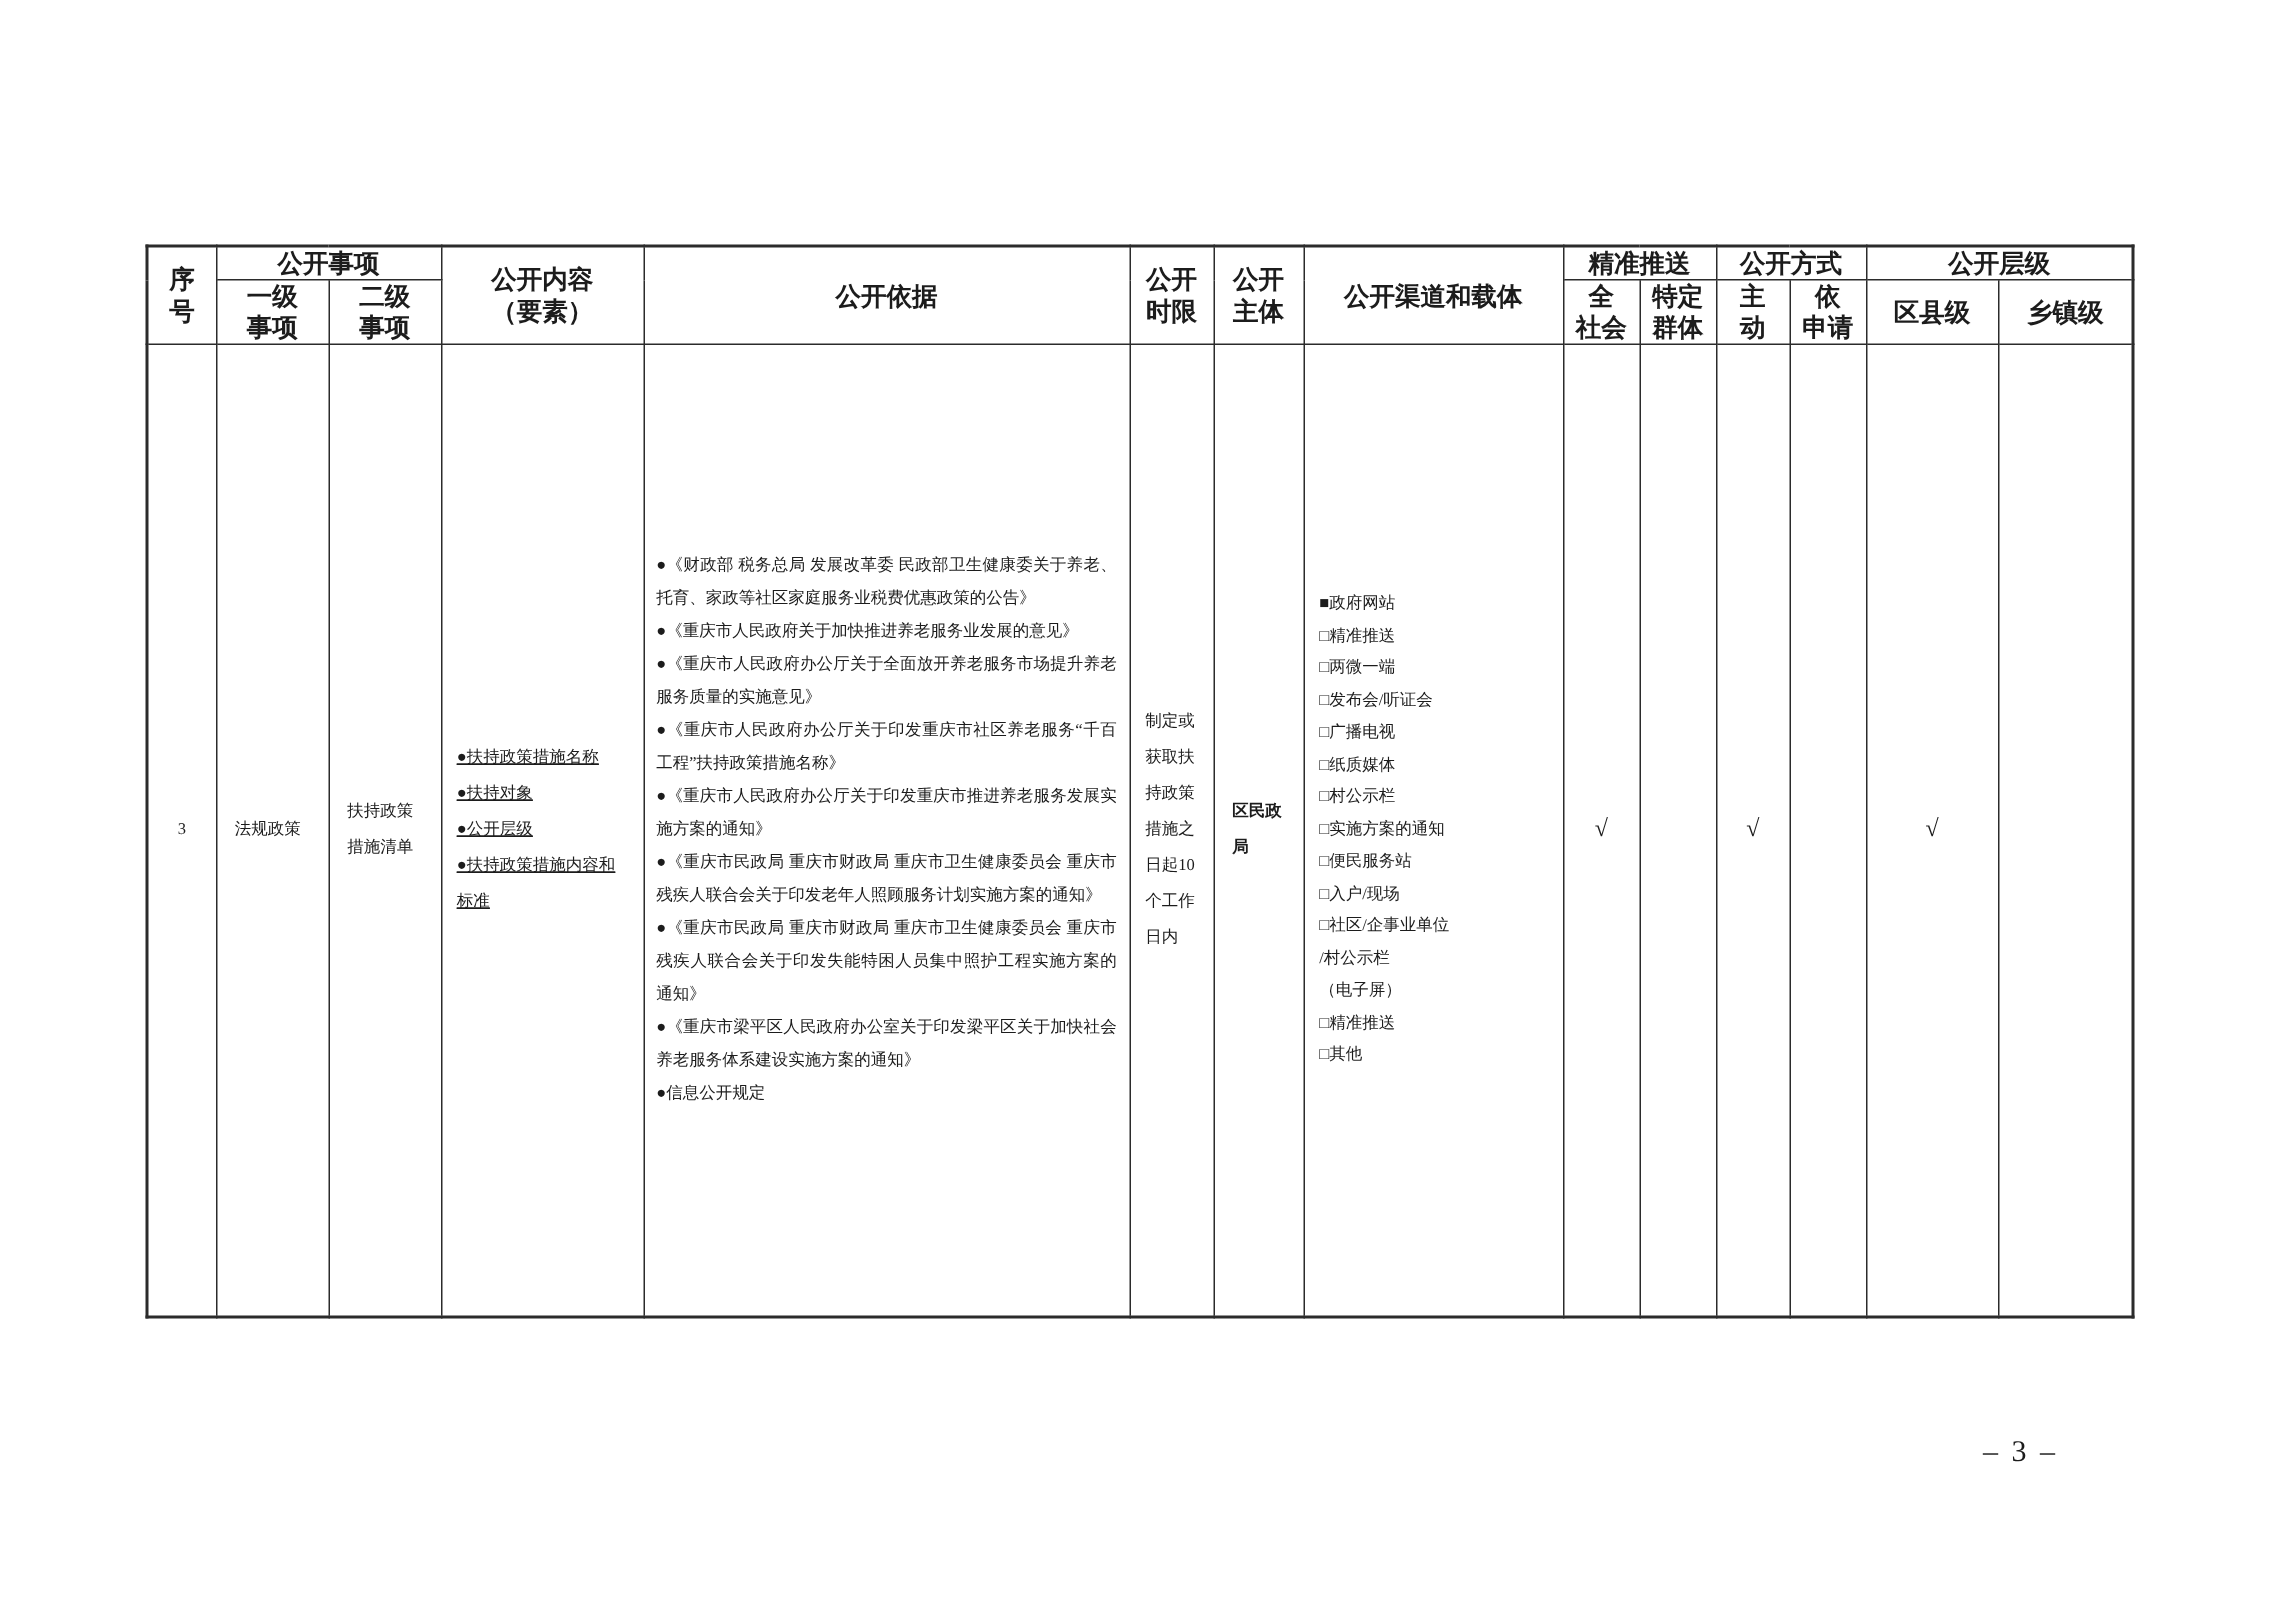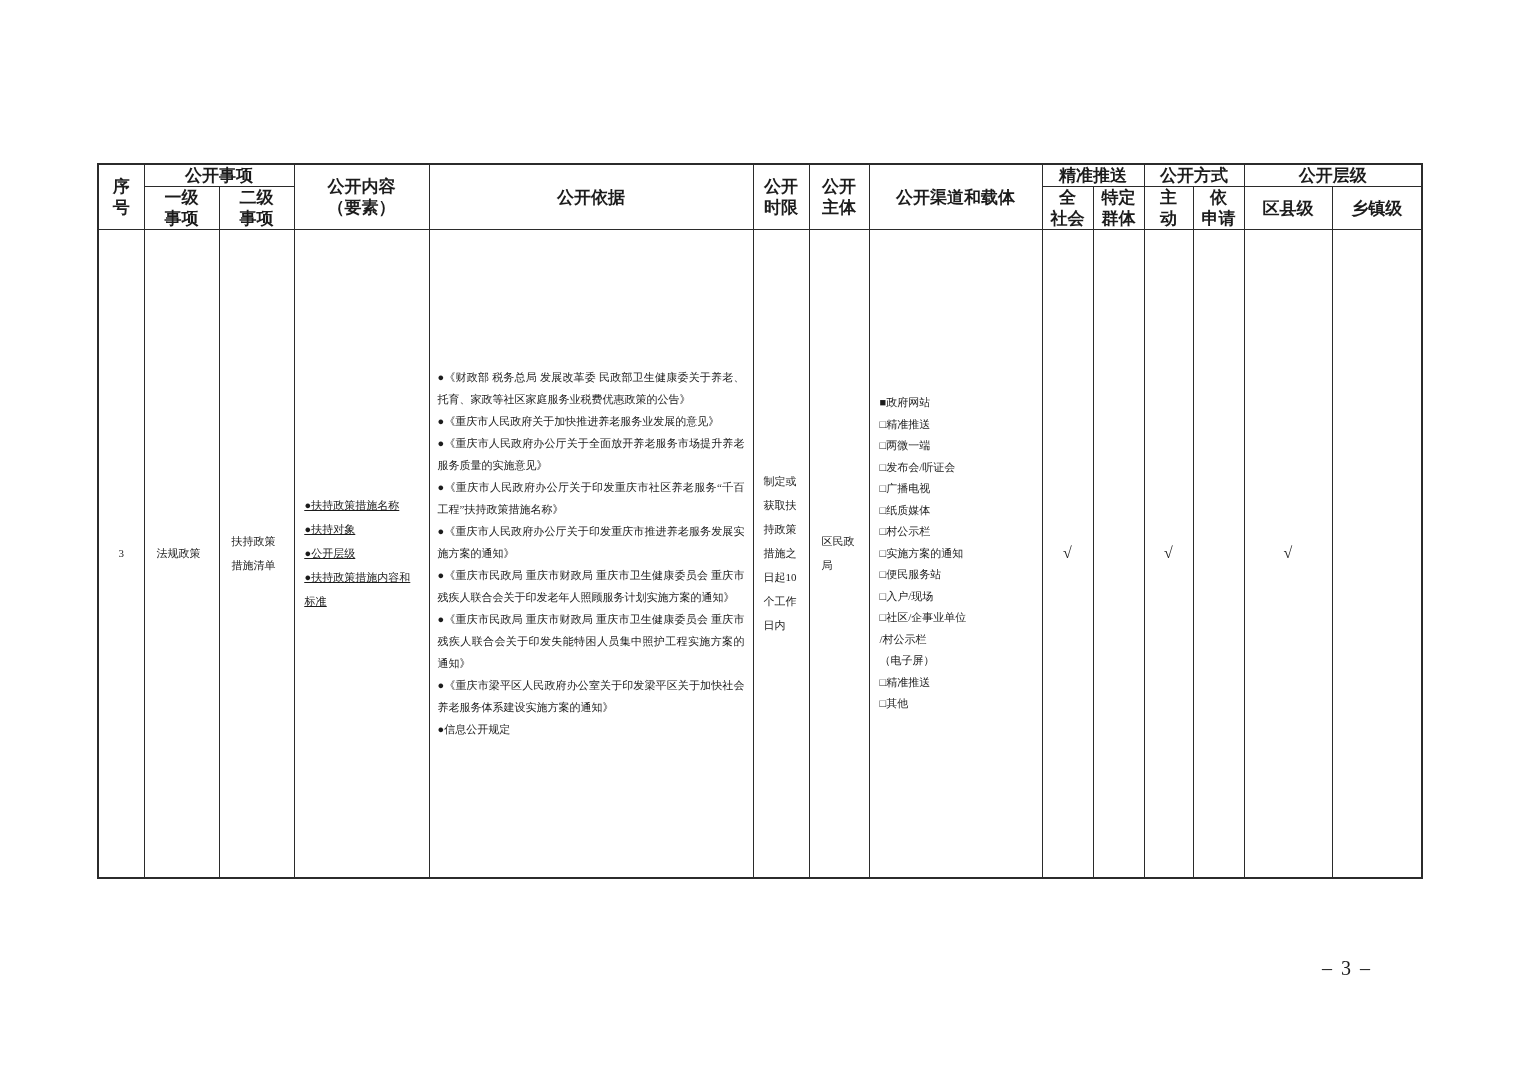--- a/index.html
+++ b/index.html
@@ -45,21 +45,21 @@
   }
   td.c-content { padding:0 16px 0 10px; line-height:24px; }
   td.c-content div { margin:0;text-decoration:underline; }
   td.c-basis {
     padding:0 8px;
     line-height:22px;
     text-align:justify;
     text-justify:inter-ideograph;
   }
   td.c-time { padding:0 10px; line-height:24px; }
-  td.c-subject { padding:0 12px; line-height:24px; }
+  td.c-subject { padding:0 12px; line-height:24px;font-weight:bold; }
   td.c-channels { padding:0 12px 0 10px; line-height:21.5px;margin-left:44px; }
   td.c-channels div { white-space:pre-line; }
   td.c-check { text-align:center; font-size:16px; }
   .page-number {
     position:absolute;
     left:1322px; top:957px;
     font-size:20px;
     letter-spacing:2px;
     color:#1c1c1c;
   }

